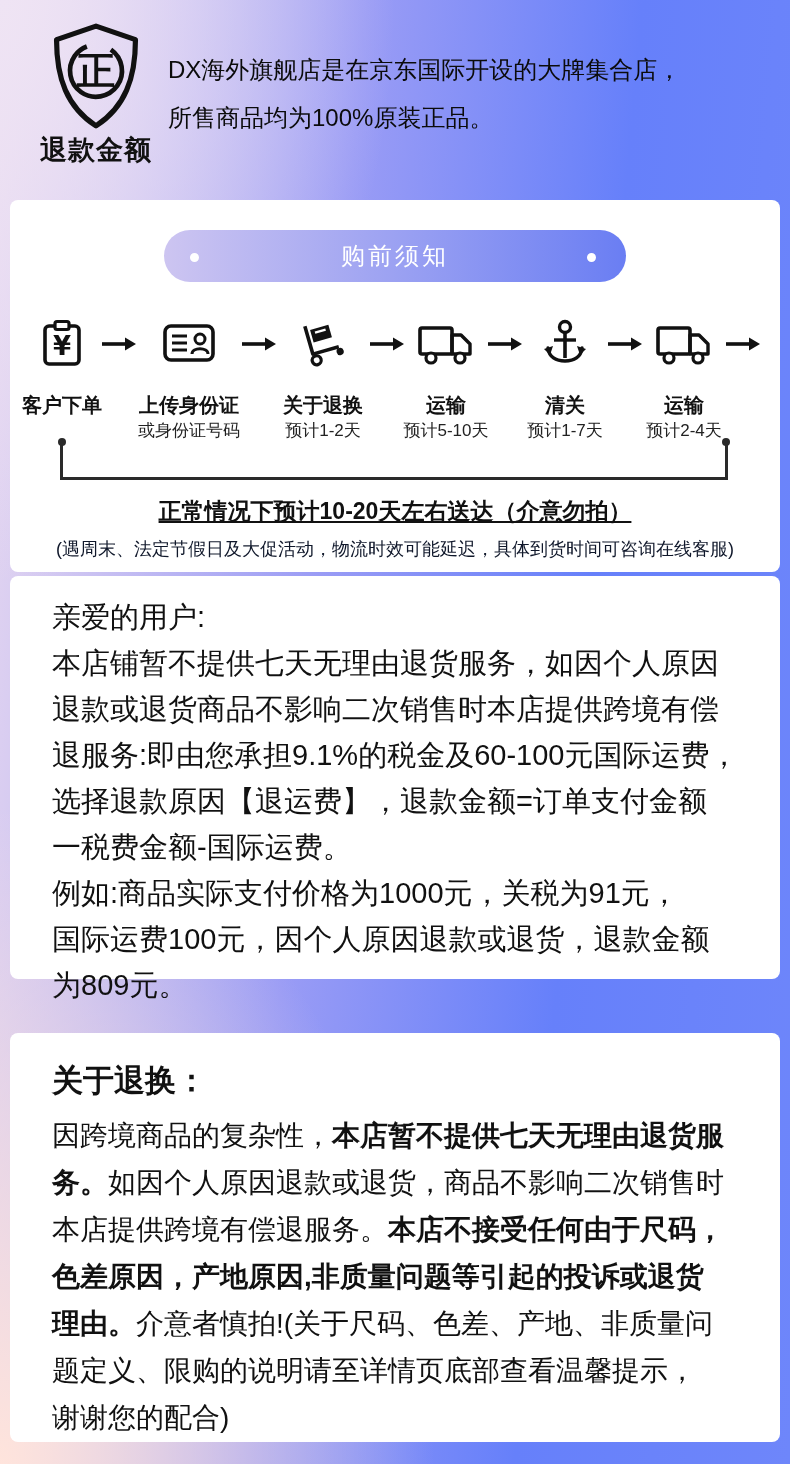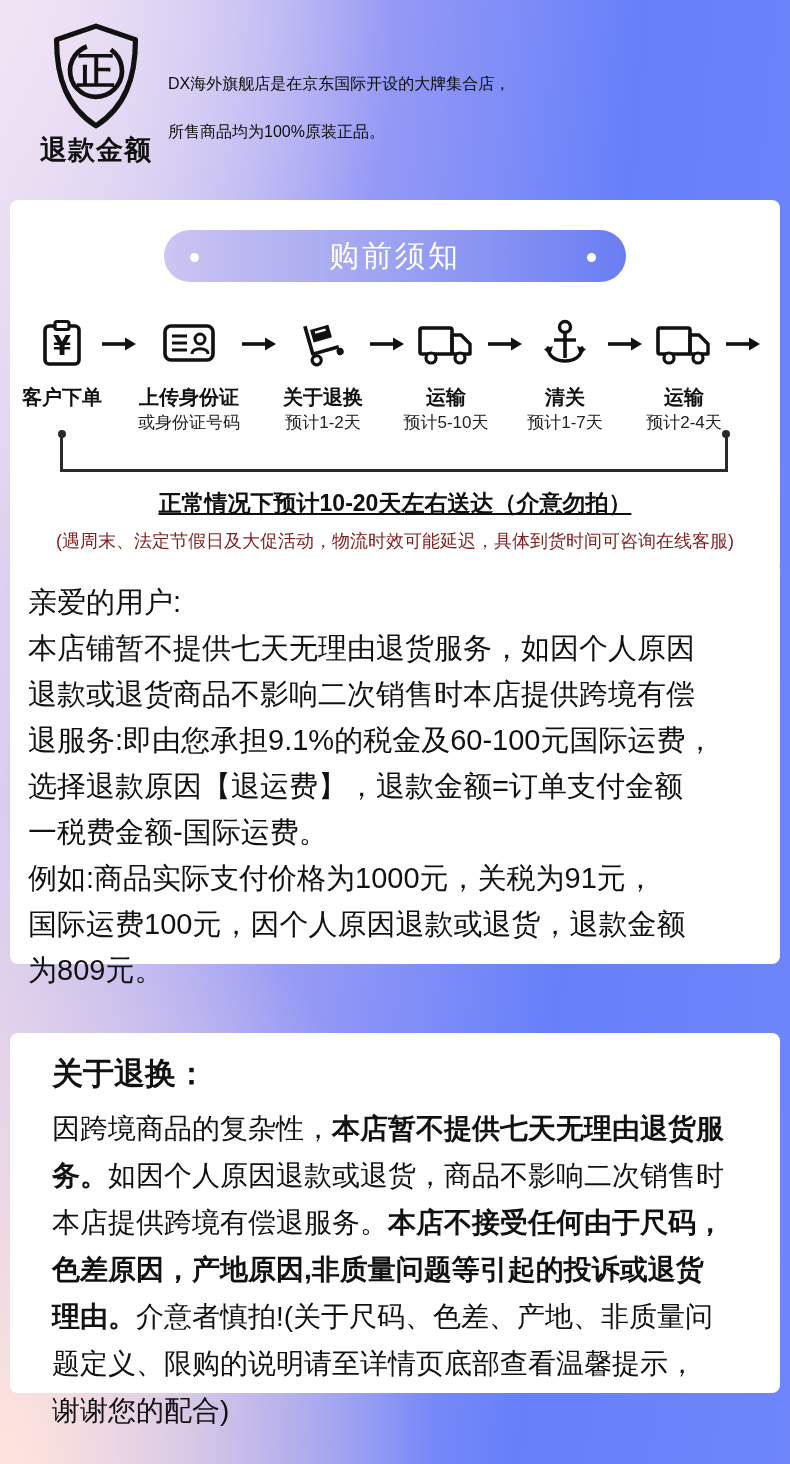--- a/index.html
+++ b/index.html
@@ -8,51 +8,51 @@
     position:relative;width:790px;height:1464px;overflow:hidden;color:#111;
     background:
       radial-gradient(ellipse 55% 45% at 0% 100%, #ffe4dc 0%, rgba(255,228,220,0) 100%),
       radial-gradient(ellipse 50% 40% at 0% 0%, #efe4f4 0%, rgba(239,228,244,0) 100%),
       linear-gradient(95deg, #e8d9f0 0%, #9a9cf5 40%, #6680fa 70%, #6e86fa 100%);
   }
   
   .header{position:absolute;left:0;top:0;width:790px;height:200px;}
   .badge{position:absolute;left:28px;top:22px;width:136px;text-align:center;}
   .badge-label{font-size:27px;font-weight:700;margin-top:2px;letter-spacing:1px;}
-  .intro{position:absolute;left:168px;top:60px;font-size:16px;line-height:48px;
+  .intro{position:absolute;left:168px;top:46px;font-size:24px;line-height:48px;
          white-space:pre-line;color:#0b0b0b;margin:0;}
   
   .card{position:absolute;left:10px;width:770px;background:#ffffff;border-radius:8px;box-sizing:border-box;}
   .card-notice{top:200px;height:372px;}
-  .card-user{top:561px;height:403px;padding:18px 26px 0 18px;}
-  .card-returns{top:1033px;height:360px;padding:20px 26px 0 42px;}
+  .card-user{top:576px;height:403px;padding:18px 26px 0 42px;}
+  .card-returns{top:1033px;height:409px;padding:27px 26px 0 42px;}
   
   .pill{margin:30px auto 0;width:462px;height:52px;border-radius:26px;position:relative;
         background:linear-gradient(90deg,#cdc5f1,#6a7ef3);
         display:flex;align-items:center;justify-content:center;
-        color:#fff;font-size:30px;letter-spacing:3px;}
+        color:#fff;font-size:24px;letter-spacing:3px;}
   .pill-dot{position:absolute;top:23px;width:9px;height:9px;border-radius:50%;background:#fff;}
   .pill-dot.left{left:26px;} .pill-dot.right{right:30px;}
   
   .flow{display:flex;align-items:flex-start;padding:0 16px;margin-top:36px;}
   .step{display:flex;flex-direction:column;align-items:center;}
   .s1{width:72px;} .s2{width:98px;} .s3{width:86px;} .s4{width:76px;}
   .s5{width:78px;} .s6{width:76px;} .s7{width:88px;}
   .step-icon{height:50px;display:flex;align-items:center;justify-content:center;}
-  .step-label{font-size:20px;font-weight:700;margin-top:16px;white-space:nowrap;}
+  .step-label{font-size:20px;font-weight:700;margin-top:24px;white-space:nowrap;}
   .step-sub{font-size:17px;white-space:nowrap;color:#222;}
   .arrow{flex:1;display:flex;justify-content:center;margin-top:18px;min-width:24px;}
   
   .bracket{margin:2px 0 0 50px;width:668px;height:36px;box-sizing:border-box;
            border:3px solid #2a2a2a;border-top:none;position:relative;}
   .bracket::before,.bracket::after{content:"";position:absolute;top:-6px;width:8px;height:8px;
            border-radius:50%;background:#2a2a2a;}
   .bracket::before{left:-5px;} .bracket::after{right:-5px;}
   .note1{text-align:center;font-size:23px;font-weight:700;margin:16px 10px 0;text-decoration:underline;}
-  .note2{text-align:center;font-size:18px;margin:10px 6px 0;color:#7f1d1d;}
+  .note2{text-align:center;font-size:18px;margin:10px 6px 0;color:#0f172a;}
   
   .user-text{font-size:29px;line-height:46px;white-space:pre-line;margin:0;}
   
   .returns-heading{font-size:31px;font-weight:700;margin:0 0 10px;}
   .returns-text{font-size:28px;line-height:47px;white-space:pre-line;margin:0;}
   .returns-text .bold{font-weight:700;}
   svg{display:block;}
 </style>
 </head>
 <body>

